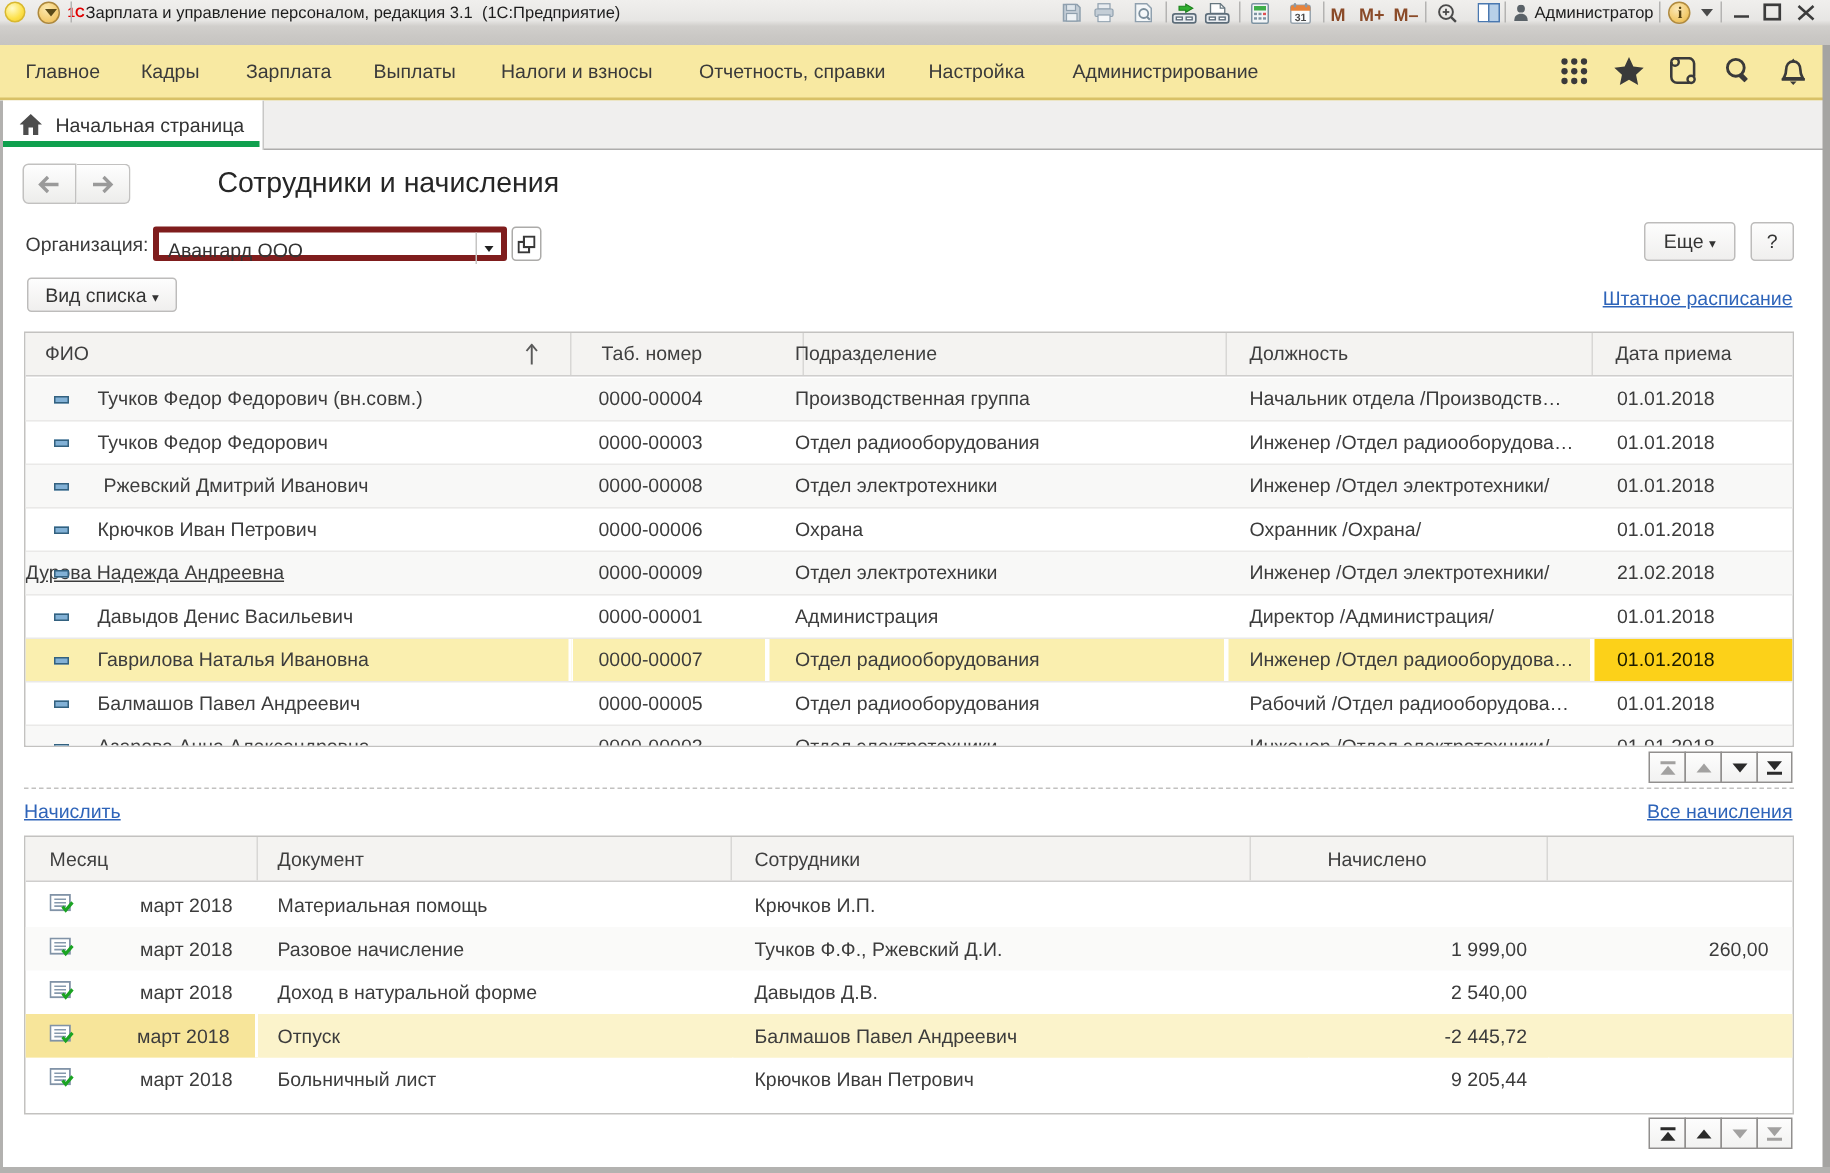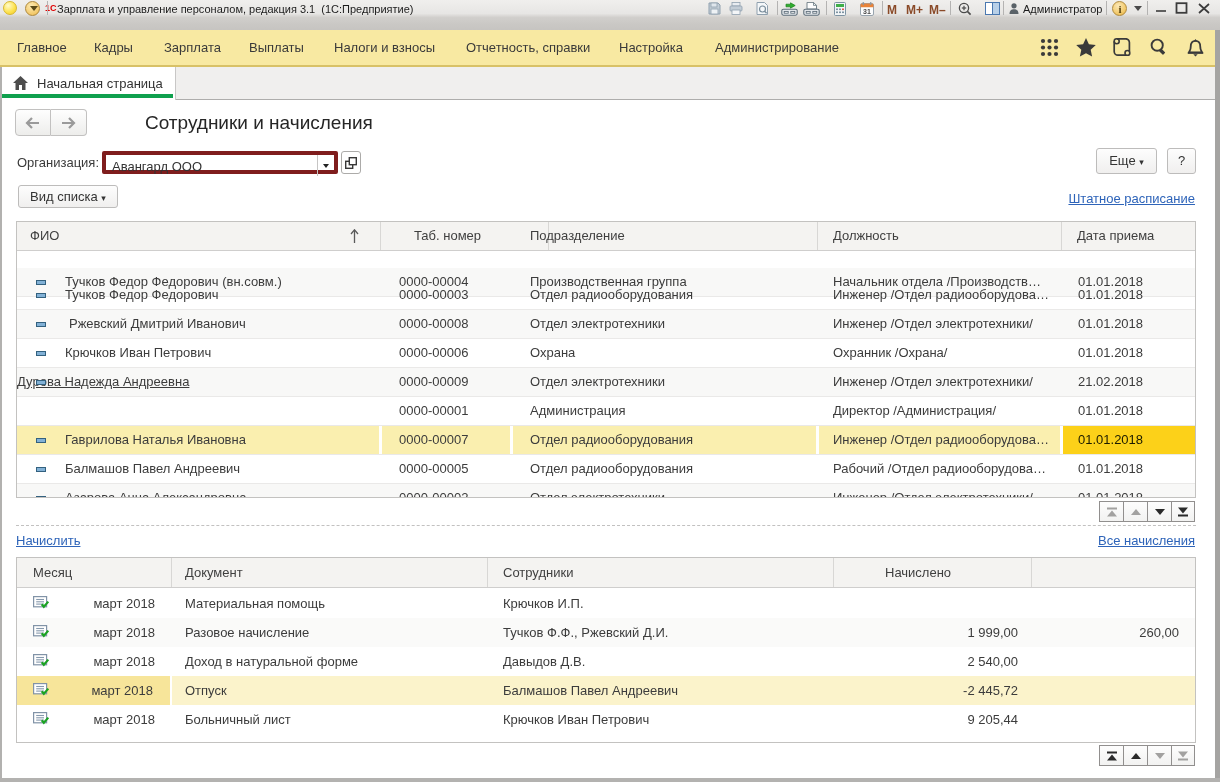--- a/index.html
+++ b/index.html
@@ -280,34 +280,34 @@
 
   <div class="tbl" id="t1" style="top:221px; height:277px;">
 <div class="thead" style="height:29px;">
 <div class="th" style="left:0;width:364px;">
           <span style="position:absolute;left:13px;top:6px;">ФИО</span>
           <svg style="position:absolute;left:333px;top:7px;" width="9" height="15" viewBox="0 0 9 15">
             <path d="M4.5 1.5 V14" stroke="#5a5a5a" stroke-width="1.3" fill="none"></path>
             <path d="M1 5 L4.5 0.8 L8 5" stroke="#5a5a5a" stroke-width="1.3" fill="none"></path>
           </svg>
         </div>
-<div class="th" style="left:380px;width:152px;">
+<div class="th" style="left:367px;width:152px;">
           <span style="position:absolute;left:17px;top:6px;">Таб. номер</span>
         </div>
 <div class="th" style="left:496px;width:305px;">
           <span style="position:absolute;left:17px;top:6px;">Подразделение</span>
         </div>
 <div class="th" style="left:802px;width:243px;">
           <span style="position:absolute;left:14px;top:6px;">Должность</span>
         </div>
 <div class="th" style="left:1046px;width:132px;border-right:none;">
           <span style="position:absolute;left:14px;top:6px;">Дата приема</span>
         </div>
 </div>
-<div class="row s" style="top:30px;margin-top:16px;">
+<div class="row s" style="top:30px;">
 <div class="cell" style="left:0;width:364px;"><span class="ric"></span><span style="margin-left:48px;">Тучков Федор Федорович (вн.совм.)</span></div>
 <div class="cell" style="left:365px;width:130px;padding-left:17px;">0000-00004</div>
 <div class="cell" style="left:496px;width:305px;padding-left:17px;">Производственная группа</div>
 <div class="cell" style="left:802px;width:243px;padding-left:14px;">Начальник отдела /Производств…</div>
 <div class="cell" style="left:1046px;width:132px;padding-left:15px;border-right:none;">01.01.2018</div>
 </div>
 <div class="row" style="top:59px;">
 <div class="cell" style="left:0;width:364px;"><span class="ric"></span><span style="margin-left:48px;">Тучков Федор Федорович</span></div>
 <div class="cell" style="left:365px;width:130px;padding-left:17px;">0000-00003</div>
 <div class="cell" style="left:496px;width:305px;padding-left:17px;">Отдел радиооборудования</div>
@@ -329,20 +329,21 @@
 <div class="cell" style="left:1046px;width:132px;padding-left:15px;border-right:none;">01.01.2018</div>
 </div>
 <div class="row s" style="top:146px;">
 <div class="cell" style="left:0;width:364px;"><span class="ric"></span><span style="text-decoration:underline;">Дурова Надежда Андреевна</span></div>
 <div class="cell" style="left:365px;width:130px;padding-left:17px;">0000-00009</div>
 <div class="cell" style="left:496px;width:305px;padding-left:17px;">Отдел электротехники</div>
 <div class="cell" style="left:802px;width:243px;padding-left:14px;">Инженер /Отдел электротехники/</div>
 <div class="cell" style="left:1046px;width:132px;padding-left:15px;border-right:none;">21.02.2018</div>
 </div>
 <div class="row" style="top:175px;">
+<div class="cell" style="left:0;width:364px;"><span class="ric"></span><span style="margin-left:48px;">Давыдов Денис Васильевич</span></div>
 <div class="cell" style="left:365px;width:130px;padding-left:17px;">0000-00001</div>
 <div class="cell" style="left:496px;width:305px;padding-left:17px;">Администрация</div>
 <div class="cell" style="left:802px;width:243px;padding-left:14px;">Директор /Администрация/</div>
 <div class="cell" style="left:1046px;width:132px;padding-left:15px;border-right:none;">01.01.2018</div>
 </div>
 <div class="row hl" style="top:204px;">
 <div class="cell" style="left:0;width:364px;"><span class="ric"></span><span style="margin-left:48px;">Гаврилова Наталья Ивановна</span></div>
 <div class="cell" style="left:365px;width:130px;padding-left:17px;">0000-00007</div>
 <div class="cell" style="left:496px;width:305px;padding-left:17px;">Отдел радиооборудования</div>
 <div class="cell" style="left:802px;width:243px;padding-left:14px;">Инженер /Отдел радиооборудова…</div>

